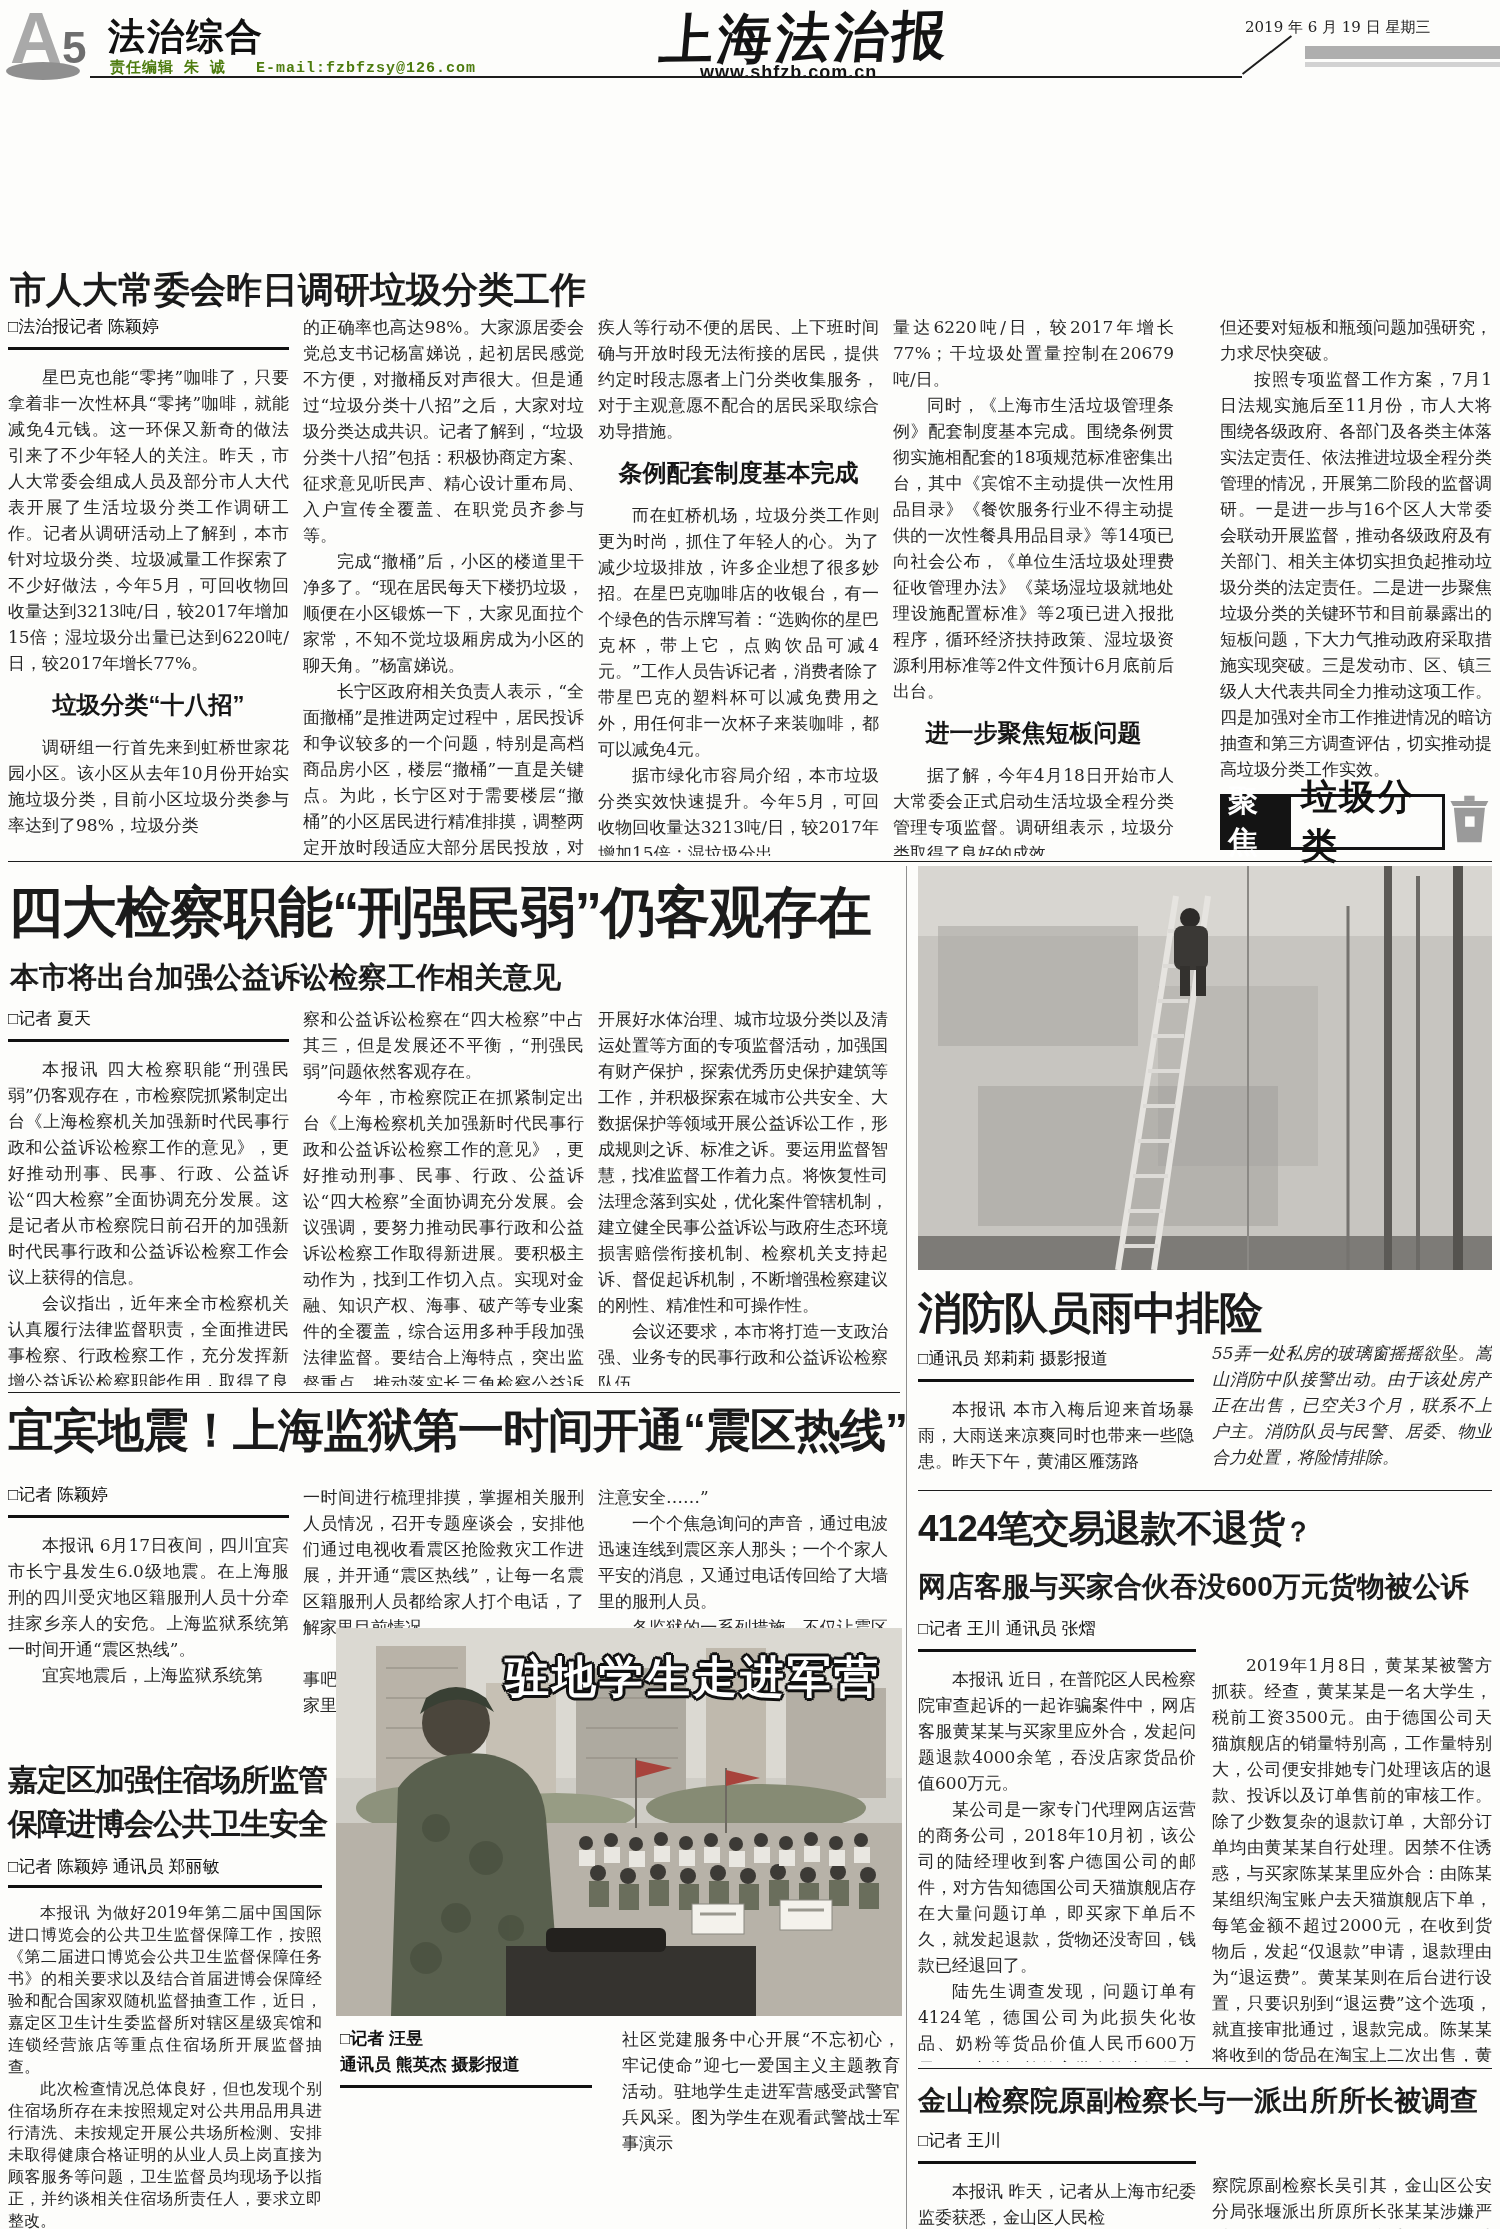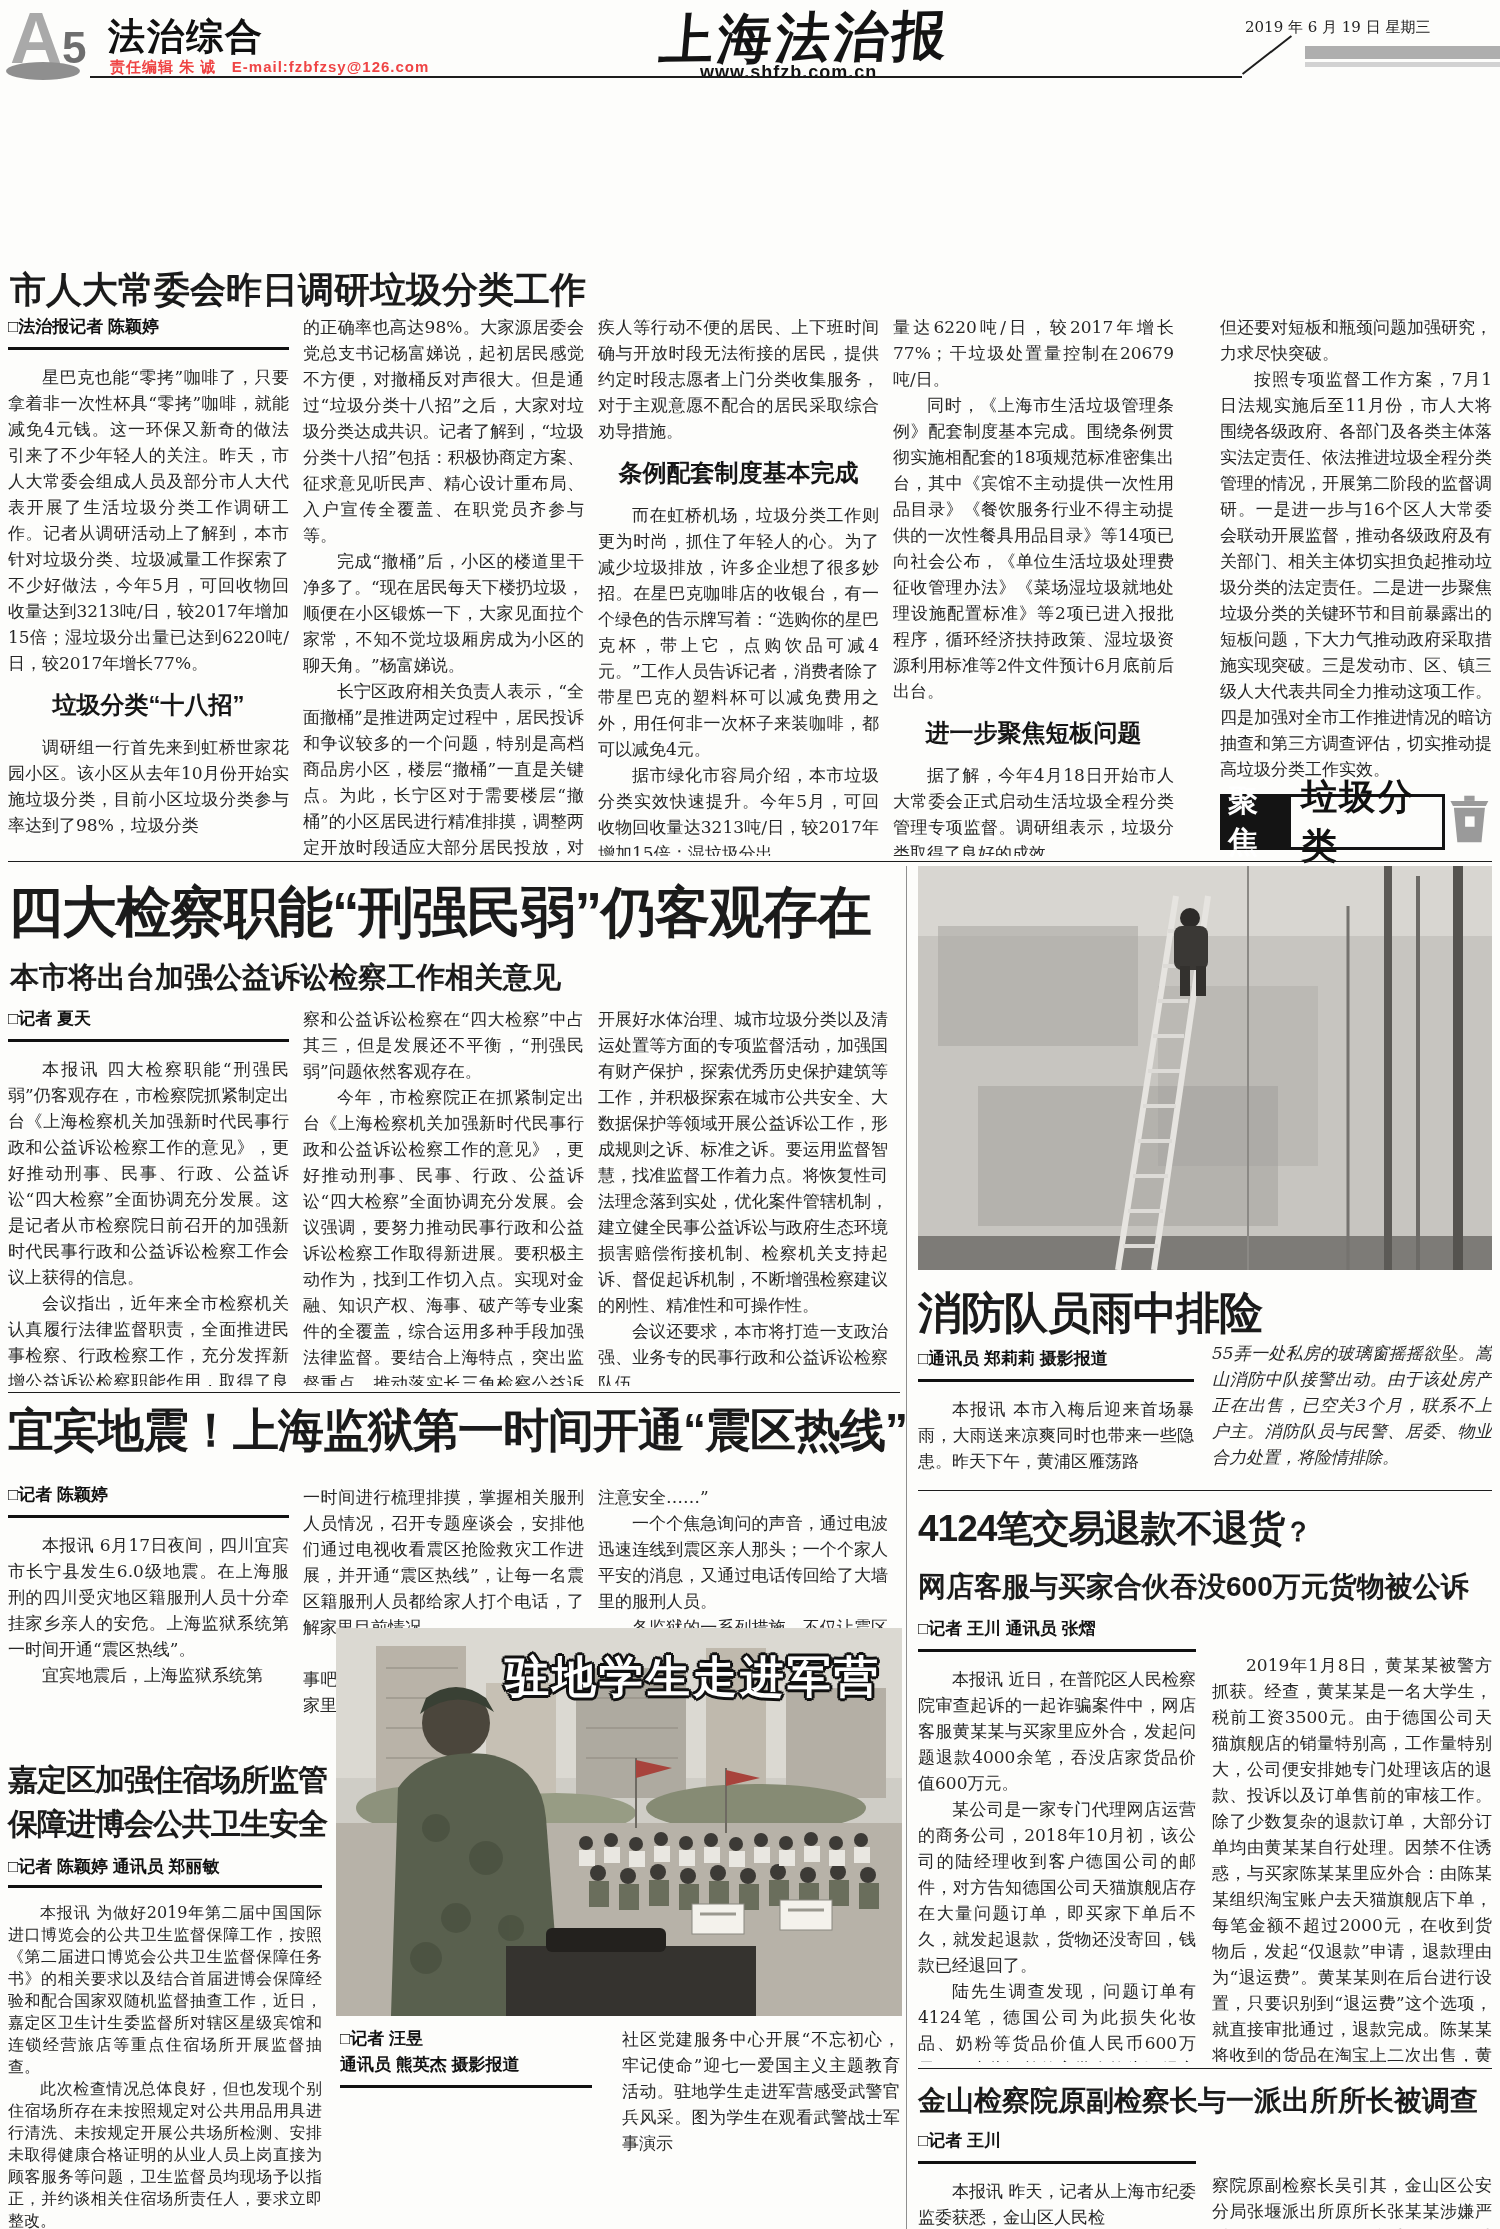--- a/index.html
+++ b/index.html
@@ -4,41 +4,41 @@
 <style>
   html,body{margin:0;padding:0;background:#e9e7e2;}
   .page{position:relative;width:1500px;height:2229px;margin:0 auto;background:#fdfdfb;
         overflow:hidden;color:#222;font-family:"DejaVu Serif",serif;}
   .abs{position:absolute;}
   
   .hl{font-family:"Liberation Sans","DejaVu Sans",sans-serif;font-weight:900;color:#1b1b1b;
       white-space:nowrap;letter-spacing:-1px;}
   .deck{font-family:"Liberation Sans","DejaVu Sans",sans-serif;font-weight:700;color:#1b1b1b;white-space:nowrap;}
   
-  .byline{font-family:"Liberation Sans","DejaVu Sans",sans-serif;font-weight:700;font-size:17px;
+  .byline{font-family:"Liberation Sans","DejaVu Sans",sans-serif;font-weight:400;font-size:17px;
           color:#111;padding-bottom:7px;border-bottom:3px solid #111;margin-bottom:14px;}
   .byline2{font-family:"Liberation Sans","DejaVu Sans",sans-serif;font-weight:700;font-size:17px;
           color:#111;line-height:26px;}
   
   .col{font-size:17px;line-height:26px;color:#262626;text-align:justify;overflow:hidden;}
   .col p{margin:0;text-indent:2em;}
   .col p.cont{text-indent:0;}
   .colsub{font-family:"Liberation Sans","DejaVu Sans",sans-serif;font-weight:900;font-size:24px;
           text-align:center;text-indent:0 !important;margin:16px 0 !important;color:#161616;}
   .rule{background:#1d1d1d;}
   .grayrule{background:#8f8f8f;}
   
   .pageno-a{font-family:"Liberation Sans",sans-serif;font-weight:900;font-size:72px;color:#a9a9a9;line-height:60px;}
   .pageno-5{font-family:"Liberation Sans",sans-serif;font-weight:900;font-size:44px;color:#6e6e6e;}
   .section-name{font-family:"Liberation Sans",sans-serif;font-weight:900;font-size:37px;color:#101010;letter-spacing:2px;}
   .masthead{font-family:"DejaVu Serif",serif;font-weight:900;font-size:54px;color:#141414;
             letter-spacing:4px;transform:skewX(-6deg) rotate(-1deg);}
   .website{font-family:"Liberation Sans",sans-serif;font-weight:700;font-size:18px;color:#111;letter-spacing:1px;}
   .dateline{font-family:"DejaVu Serif",serif;font-size:15px;color:#222;}
-  .editorline{font-family:Liberation Sans, sans-serif;font-weight:700;font-size:15px;color:#ef4444;letter-spacing:1px;}
+  .editorline{font-family:Liberation Mono, monospace;font-weight:700;font-size:15px;color:#4d7c0f;letter-spacing:1px;}
   
   .focus-box{display:flex;align-items:stretch;height:56px;}
   .focus-label{background:#141414;color:#fff;font-family:"Liberation Sans",sans-serif;font-weight:900;
                font-size:30px;display:flex;align-items:center;padding:0 8px;letter-spacing:2px;}
   .focus-topic{border:3px solid #141414;border-left:none;display:flex;align-items:center;padding:0 10px;
                font-family:"Liberation Sans",sans-serif;font-weight:900;font-size:36px;color:#111;letter-spacing:2px;}
   
   .photo-title{font-family:"Liberation Sans",sans-serif;font-weight:900;font-size:44px;color:#fff;
     letter-spacing:3px;white-space:nowrap;
     text-shadow:-2px -2px 0 #111,2px -2px 0 #111,-2px 2px 0 #111,2px 2px 0 #111,0 3px 0 #111,3px 0 0 #111,-3px 0 0 #111,0 -3px 0 #111;}

